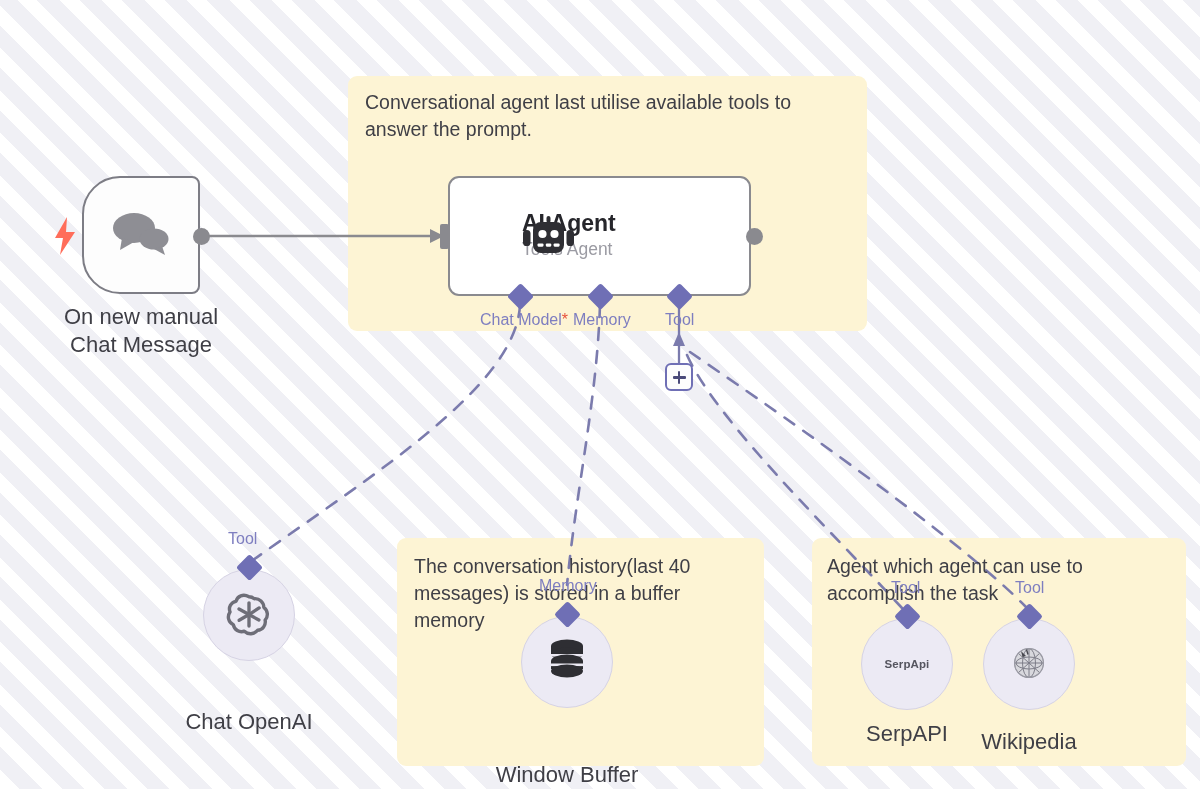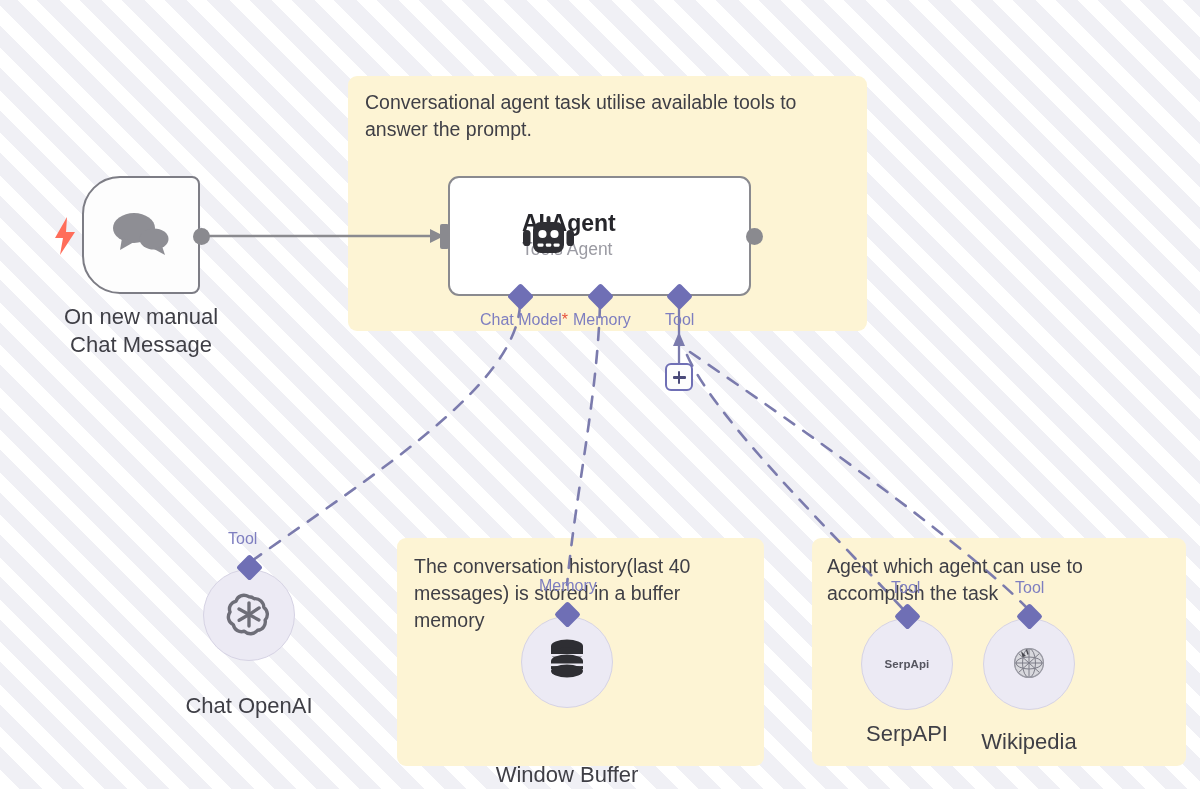--- a/index.html
+++ b/index.html
@@ -160,21 +160,21 @@
   }
   .plus-btn::before { left:5.5px; top:11px; width:13px; height:2.6px; }
   .plus-btn::after  { left:10.7px; top:5.8px; width:2.6px; height:13px; }
 </style>
 </head>
 <body>
 
 <div id="canvas">
 
   <div class="sticky" style="left:348px; top:76px; width:519px; height:255px;"></div>
-  <div class="sticky-text" style="left:365px; top:89px; width:480px;">Conversational agent task utilise available tools to answer the prompt.</div>
+  <div class="sticky-text" style="left:365px; top:89px; width:480px;">Conversational agent last utilise available tools to answer the prompt.</div>
 
   <div class="sticky" style="left:397px; top:538px; width:367px; height:228px;"></div>
   <div class="sticky-text" style="left:414px; top:553px; width:322px;">The conversation history(last 40 messages) is stored in a buffer memory</div>
 
   <div class="sticky" style="left:812px; top:538px; width:374px; height:228px;"></div>
   <div class="sticky-text" style="left:827px; top:553px; width:340px;">Agent which agent can use to accomplish the task</div>
 
   <svg id="edges-under" width="1200" height="789">
 
     <g>
@@ -260,21 +260,21 @@
       <svg width="52" height="52" viewBox="0 0 40 40">
         <g fill="none" stroke="#6e6e78" stroke-width="2.6" stroke-linejoin="round" stroke-linecap="round">
           <path d="M20 7.5 C15.5 5 11 7 10 11 C6.2 11.6 4 15.6 5.4 19.2 C3 22.6 4.1 27.2 8 29 C8.6 32.9 12.6 35.3 16.4 34 C19.3 36.8 24 36.6 26.6 33.3 C30.5 33 33.2 29.3 32.4 25.5 C35 22.6 34.6 18 31.4 15.6 C31.4 11.7 28 8.6 24.1 9 C23 8.1 21.5 7.5 20 7.5 Z"></path>
           <path d="M20 12.2 L20 21.2 L27.6 25.4"></path>
           <path d="M27.8 16.1 L20 21.2 L12.3 16.9"></path>
           <path d="M12.4 25.6 L20 21.2 L20 30"></path>
         </g>
       </svg>
     </span>
   </div>
-  <div class="node-label" style="left:159px; top:692px; width:180px;">Chat OpenAI</div>
+  <div class="node-label" style="left:159px; top:708px; width:180px;">Chat OpenAI</div>
 
   <div class="sub-port-label" style="left:539px; top:577px;">Memory</div>
   <div class="diamond" style="left:558px; top:605px;"></div>
   <div class="circ-node" style="left:521px; top:616px;">
     <span>
       <svg width="42" height="44" viewBox="0 0 42 44">
         <ellipse cx="21" cy="8" rx="16" ry="6.4" fill="#2e2e33"></ellipse>
         <rect x="5" y="8" width="32" height="8" fill="#2e2e33"></rect>
         <ellipse cx="21" cy="16" rx="16" ry="6.4" fill="#2e2e33"></ellipse>
         <rect x="5" y="16" width="32" height="2.6" fill="#eceaf4"></rect>

